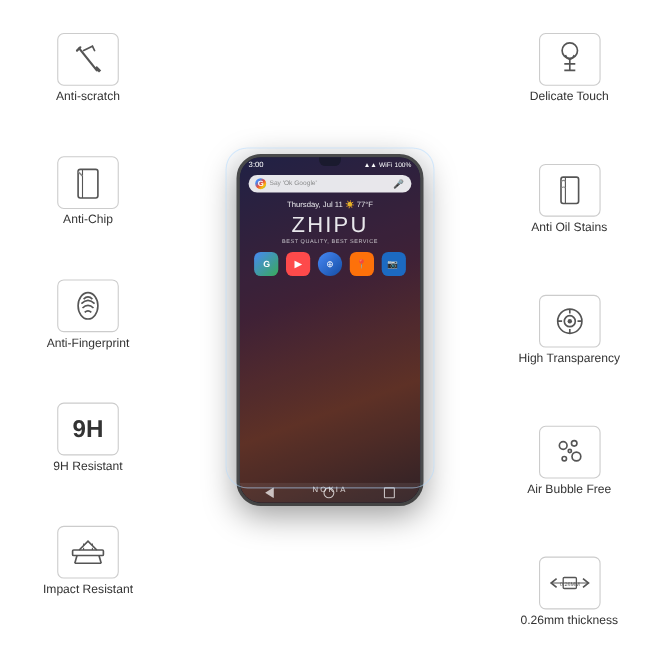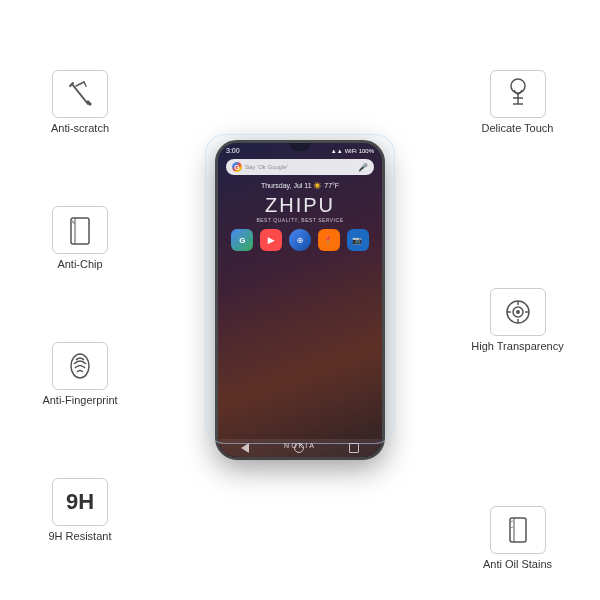--- a/index.html
+++ b/index.html
@@ -224,21 +224,20 @@
 
     .feature-icon-box {
       width: 56px;
       height: 48px;
       border: 1.5px solid #ccc;
       border-radius: 6px;
       display: flex;
       align-items: center;
       justify-content: center;
       background: #fff;
-      margin-top: 40px;
     }
 
     .feature-label {
       font-size: 11px;
       color: #333;
       text-align: center;
       font-weight: 500;
     }
 
     
@@ -288,20 +287,34 @@
       <span class="feature-label">Anti-Fingerprint</span>
     </div>
 
     <div class="feature-item">
       <div class="feature-icon-box">
         <div style="font-size:22px;font-weight:bold;color:#333;line-height:1;">9H</div>
       </div>
       <span class="feature-label">9H Resistant</span>
     </div>
 
+    <div class="feature-item">
+      <div class="feature-icon-box">
+        <svg width="40" height="36" viewBox="0 0 40 36">
+          <rect x="6" y="16" width="28" height="5" rx="1" fill="none" stroke="#555" stroke-width="1.5"></rect>
+          <line x1="10" y1="21" x2="8" y2="28" stroke="#555" stroke-width="1.5"></line>
+          <line x1="30" y1="21" x2="32" y2="28" stroke="#555" stroke-width="1.5"></line>
+          <line x1="8" y1="28" x2="32" y2="28" stroke="#555" stroke-width="1.5"></line>
+          <path d="M12 16 L20 8 L28 16" fill="none" stroke="#555" stroke-width="1.5"></path>
+          <line x1="16" y1="16" x2="16" y2="8" stroke="#555" stroke-width="1" stroke-dasharray="2,2"></line>
+          <line x1="24" y1="16" x2="24" y2="8" stroke="#555" stroke-width="1" stroke-dasharray="2,2"></line>
+        </svg>
+      </div>
+      <span class="feature-label">Impact Resistant</span>
+    </div>
 
   </div>
 
   <div class="phone-wrapper">
     <div class="phone">
       <div class="phone-notch"></div>
       <div class="phone-screen">
 
         <div class="status-bar">
           <span>3:00</span>
@@ -365,46 +378,73 @@
       <div class="feature-icon-box">
         <svg width="36" height="36" viewBox="0 0 36 36">
           <circle cx="18" cy="10" r="7" fill="none" stroke="#555" stroke-width="1.5"></circle>
           <path d="M14 14 Q18 22 22 14" fill="none" stroke="#555" stroke-width="1.5"></path>
           <line x1="18" y1="17" x2="18" y2="28" stroke="#555" stroke-width="1.5"></line>
           <line x1="13" y1="22" x2="23" y2="22" stroke="#555" stroke-width="1.5"></line>
           <line x1="13" y1="28" x2="23" y2="28" stroke="#555" stroke-width="1.5"></line>
         </svg>
       </div>
       <span class="feature-label">Delicate Touch</span>
+    </div>
+
+    <div class="feature-item">
+      <div class="feature-icon-box">
+        <svg width="36" height="36" viewBox="0 0 36 36">
+          <rect x="10" y="6" width="16" height="24" rx="2" fill="none" stroke="#555" stroke-width="1.5"></rect>
+          <line x1="14" y1="6" x2="14" y2="30" stroke="#555" stroke-width="1"></line>
+          <path d="M10 10 Q13 8 14 10" fill="none" stroke="#888" stroke-width="1"></path>
+          <path d="M10 16 Q13 14 14 16" fill="none" stroke="#888" stroke-width="1"></path>
+        </svg>
+      </div>
+      <span class="feature-label">Anti Oil Stains</span>
     </div>
 
     <div class="feature-item">
       <div class="feature-icon-box">
         <svg width="36" height="36" viewBox="0 0 36 36">
           <ellipse cx="18" cy="18" rx="11" ry="11" fill="none" stroke="#555" stroke-width="1.5"></ellipse>
           <ellipse cx="18" cy="18" rx="5" ry="5" fill="none" stroke="#555" stroke-width="1.5"></ellipse>
           <line x1="18" y1="7" x2="18" y2="11" stroke="#555" stroke-width="1.5"></line>
           <line x1="18" y1="25" x2="18" y2="29" stroke="#555" stroke-width="1.5"></line>
           <line x1="7" y1="18" x2="11" y2="18" stroke="#555" stroke-width="1.5"></line>
           <line x1="25" y1="18" x2="29" y2="18" stroke="#555" stroke-width="1.5"></line>
           <circle cx="18" cy="18" r="2" fill="#555"></circle>
         </svg>
       </div>
       <span class="feature-label">High Transparency</span>
     </div>
 
     <div class="feature-item">
       <div class="feature-icon-box">
         <svg width="36" height="36" viewBox="0 0 36 36">
-          <rect x="10" y="6" width="16" height="24" rx="2" fill="none" stroke="#555" stroke-width="1.5"></rect>
-          <line x1="14" y1="6" x2="14" y2="30" stroke="#555" stroke-width="1"></line>
-          <path d="M10 10 Q13 8 14 10" fill="none" stroke="#888" stroke-width="1"></path>
-          <path d="M10 16 Q13 14 14 16" fill="none" stroke="#888" stroke-width="1"></path>
-        </svg>
-      </div>
-      <span class="feature-label">Anti Oil Stains</span>
-    </div>
-
-
+          <circle cx="12" cy="12" r="3.5" fill="none" stroke="#555" stroke-width="1.5"></circle>
+          <circle cx="22" cy="10" r="2.5" fill="none" stroke="#555" stroke-width="1.5"></circle>
+          <circle cx="24" cy="22" r="4" fill="none" stroke="#555" stroke-width="1.5"></circle>
+          <circle cx="13" cy="24" r="2" fill="none" stroke="#555" stroke-width="1.5"></circle>
+          <circle cx="18" cy="17" r="1.5" fill="none" stroke="#555" stroke-width="1.5"></circle>
+        </svg>
+      </div>
+      <span class="feature-label">Air Bubble Free</span>
+    </div>
+
+    <div class="feature-item">
+      <div class="feature-icon-box">
+        <svg width="44" height="36" viewBox="0 0 44 36">
+
+          <line x1="5" y1="18" x2="39" y2="18" stroke="#555" stroke-width="1"></line>
+
+          <polyline points="10,14 5,18 10,22" fill="none" stroke="#555" stroke-width="1.5"></polyline>
+
+          <polyline points="34,14 39,18 34,22" fill="none" stroke="#555" stroke-width="1.5"></polyline>
+          <rect x="16" y="13" width="12" height="10" rx="1" fill="none" stroke="#555" stroke-width="1.2"></rect>
+          <text x="22" y="21" text-anchor="middle" font-size="5" fill="#555">0.26MM</text>
+        </svg>
+      </div>
+      <span class="feature-label">0.26mm thickness</span>
+    </div>
 
   </div>
 
 </div>
 
 </body></html>

